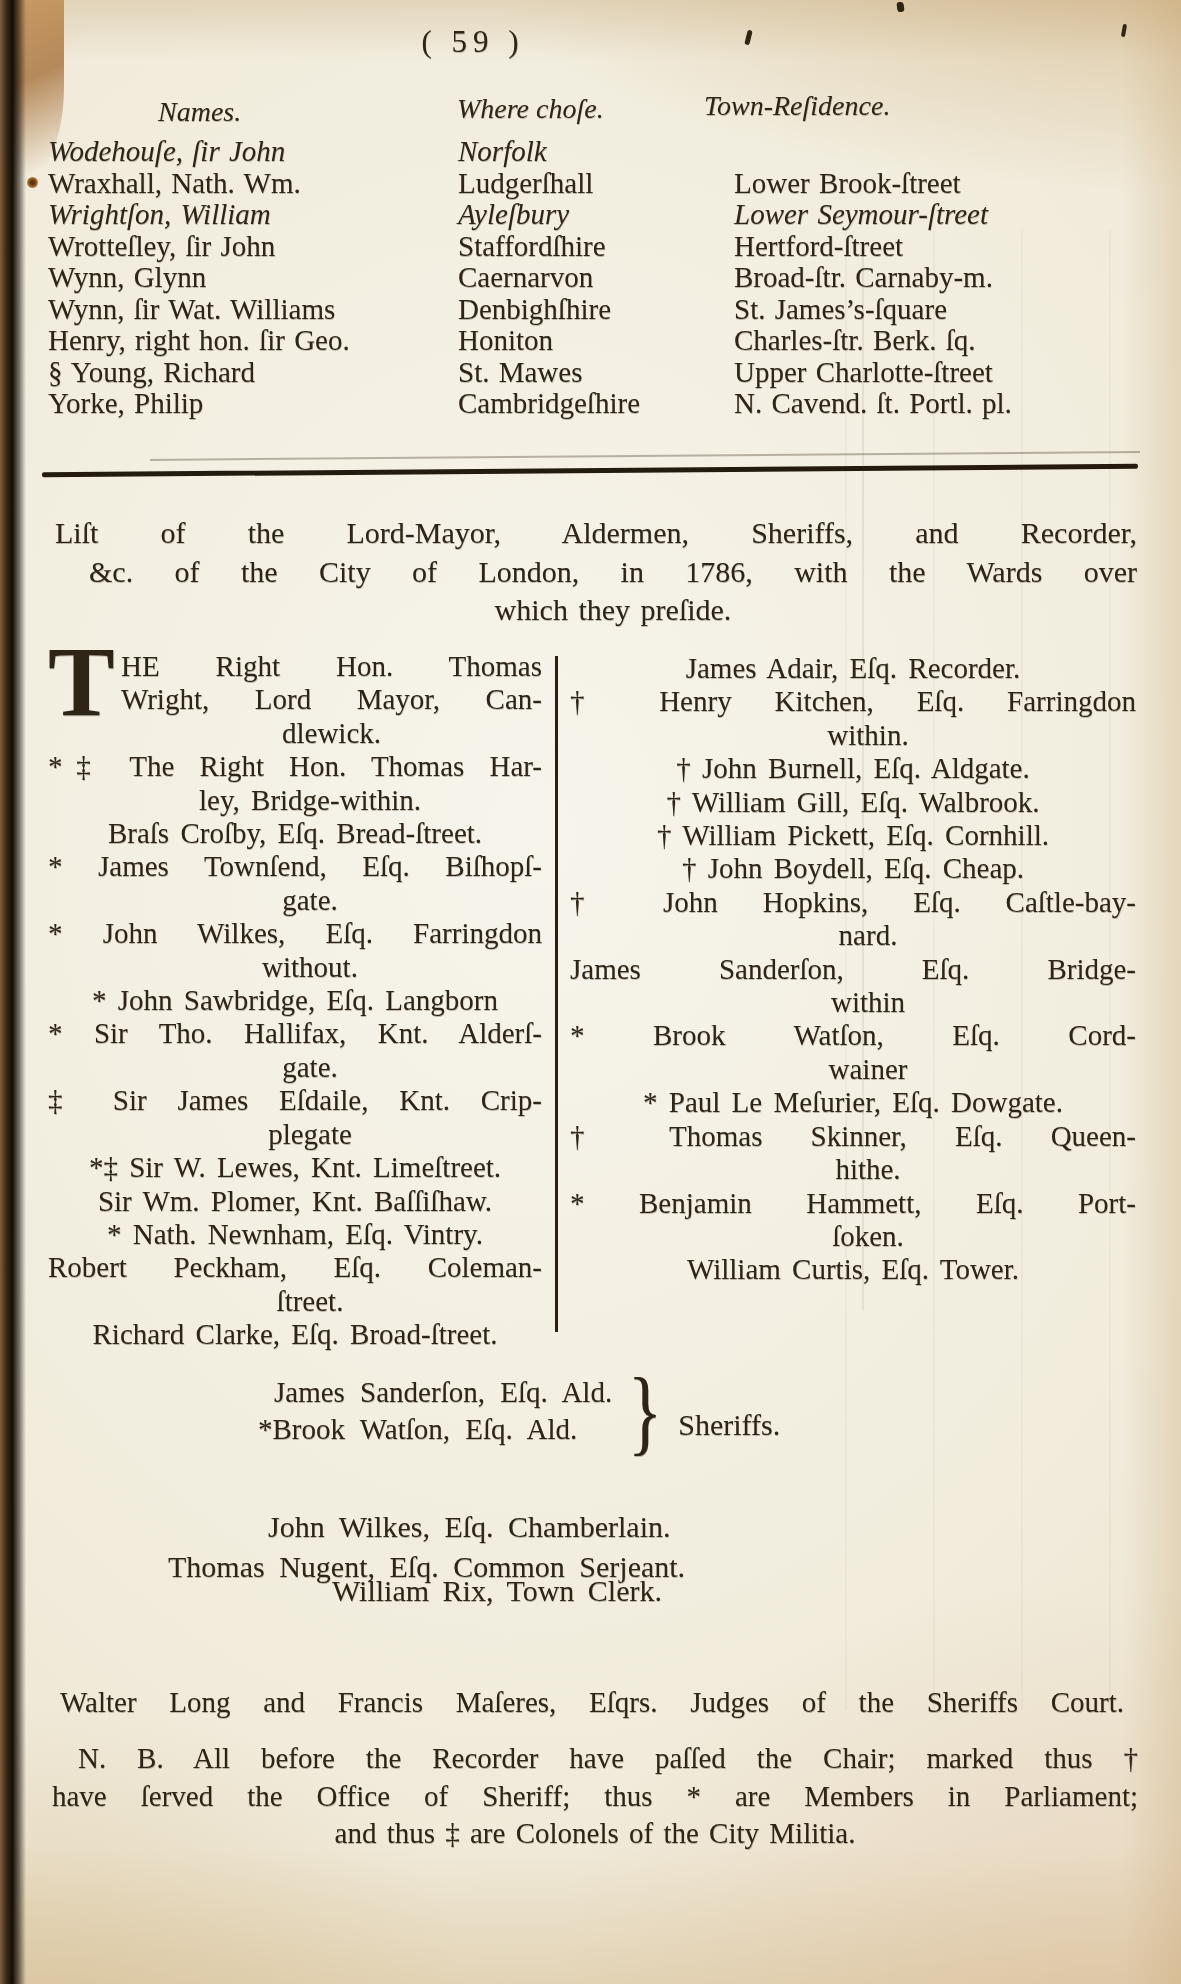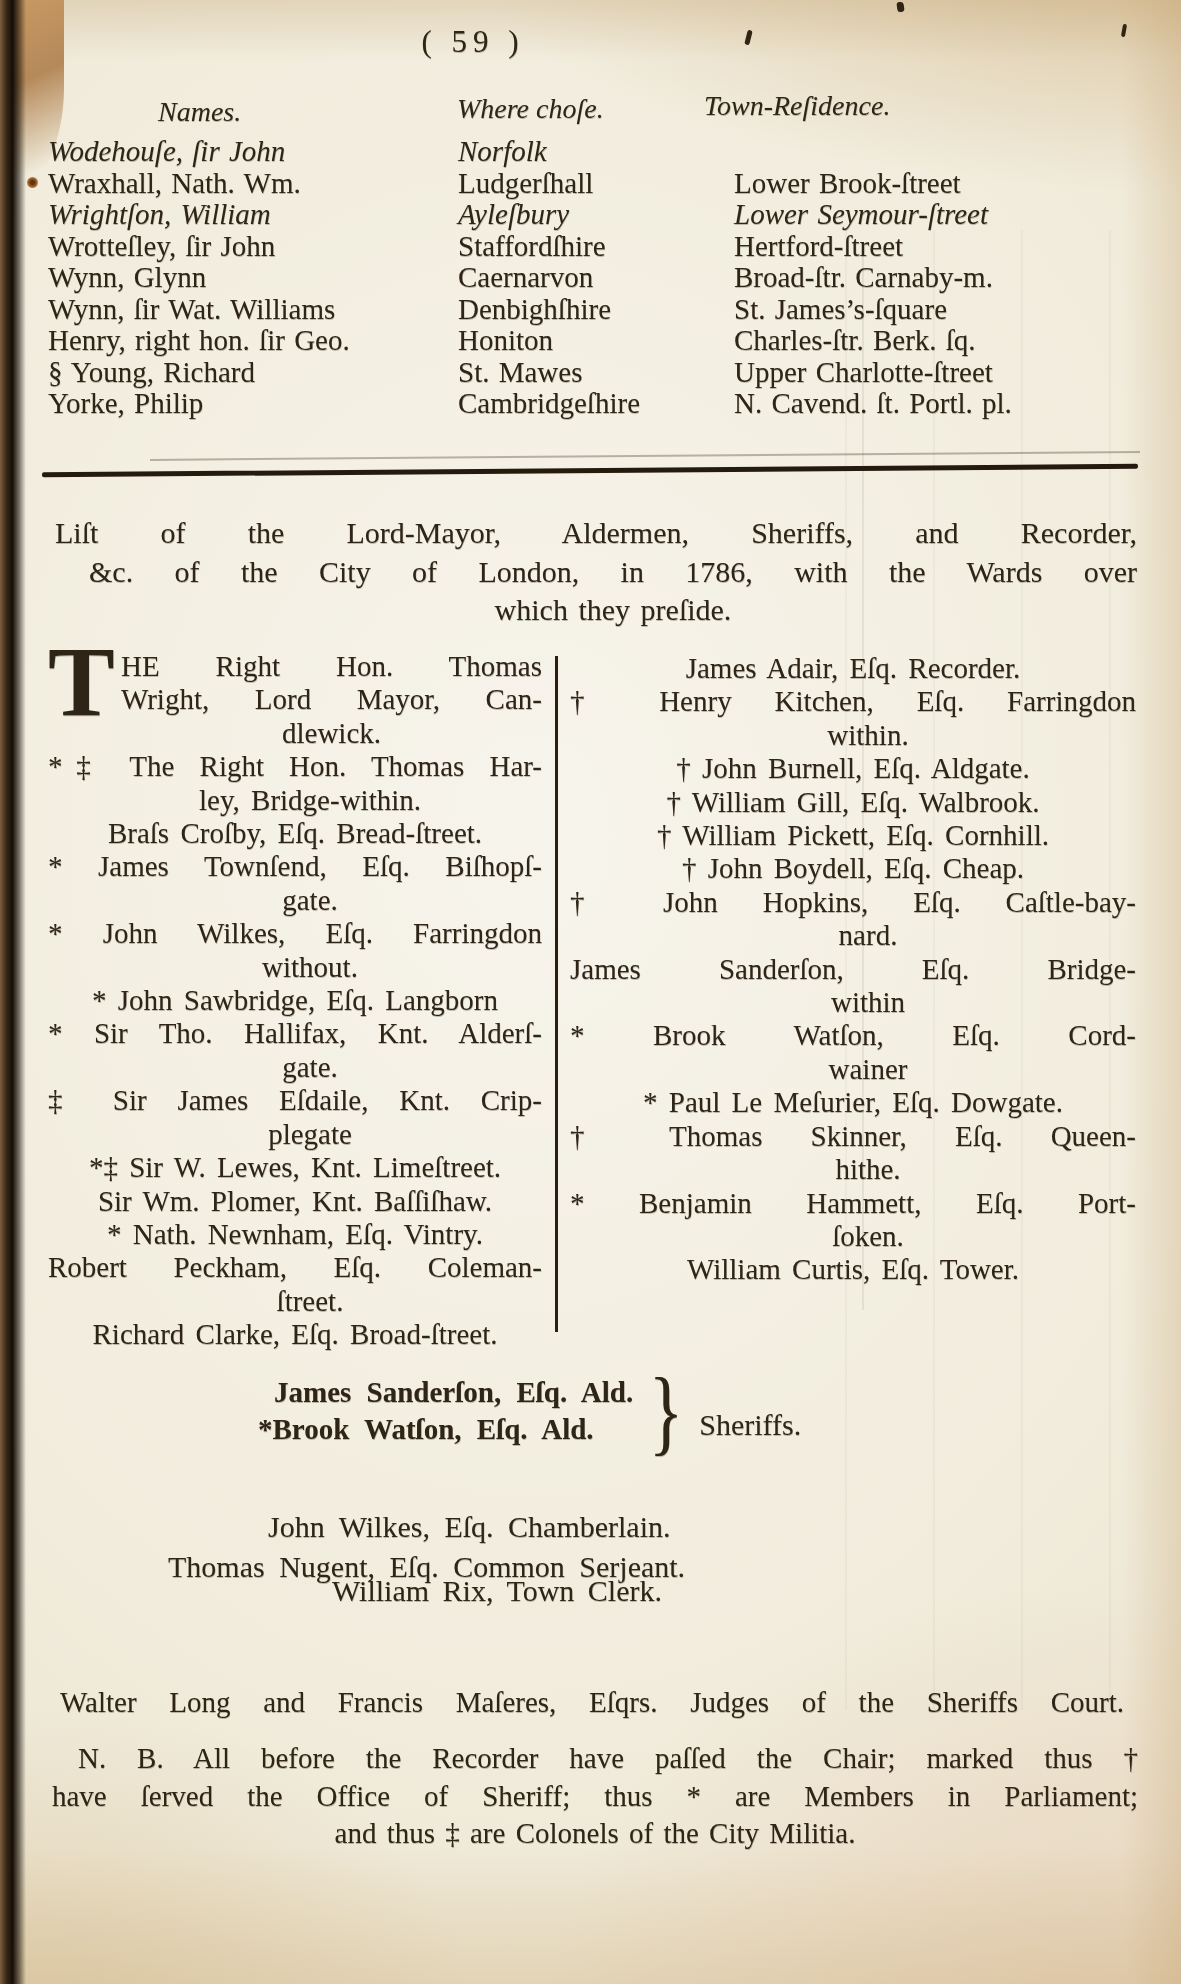--- a/index.html
+++ b/index.html
@@ -53,21 +53,21 @@
   .heading .line:not(:first-child){padding-left:34px;}
   
   .colL{position:absolute;left:48px;top:650px;width:494px;font-size:29px;line-height:33.4px;word-spacing:4px;z-index:6;}
   .colR{position:absolute;left:570px;top:652px;width:566px;font-size:29px;line-height:33.4px;word-spacing:4px;z-index:6;}
   .line{white-space:nowrap;text-align:center;}
   .line.just{white-space:normal;text-align:justify;text-align-last:justify;}
   .line.cont{padding-left:30px;}
   .dropcap{float:left;width:64px;height:67px;font-size:100px;line-height:64px;font-weight:bold;margin-right:9px;}
   
   .sheriffs{position:absolute;left:258px;top:1374px;display:flex;align-items:center;font-size:29px;z-index:6;}
-  .slines{line-height:37px;word-spacing:8px;white-space:nowrap;font-weight:bold;}
+  .slines{line-height:37px;word-spacing:8px;white-space:nowrap;}
   .sline1{padding-left:16px;}
   .brace{font-size:96px;line-height:74px;margin:0 10px 0 10px;display:inline-block;transform:scaleX(0.75);font-weight:400;}
   .slabel{font-size:30px;word-spacing:2px;margin-top:28px;}
   
   .officer{position:absolute;font-size:30px;white-space:nowrap;z-index:6;}
   .chamberlain{left:268px;top:1478px;word-spacing:7px;margin-top:32px;}
   .serjeant{left:168px;top:1550px;word-spacing:7px;}
   .clerk{left:332px;top:1574px;word-spacing:6px;}
   .judges{left:60px;top:1686px;width:1064px;white-space:normal;text-align:justify;text-align-last:justify;font-size:29px;z-index:6;}
   

